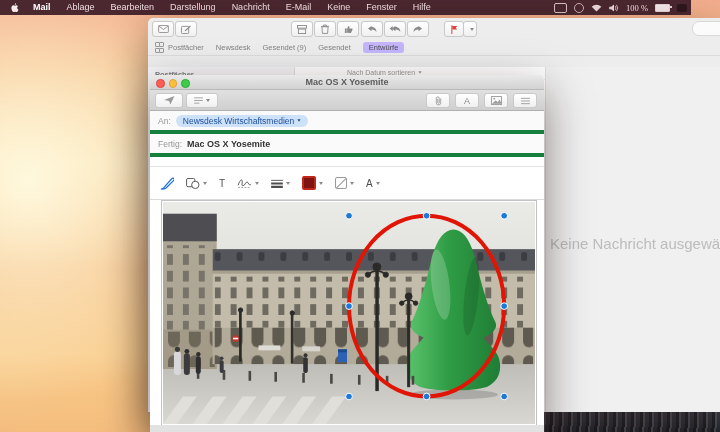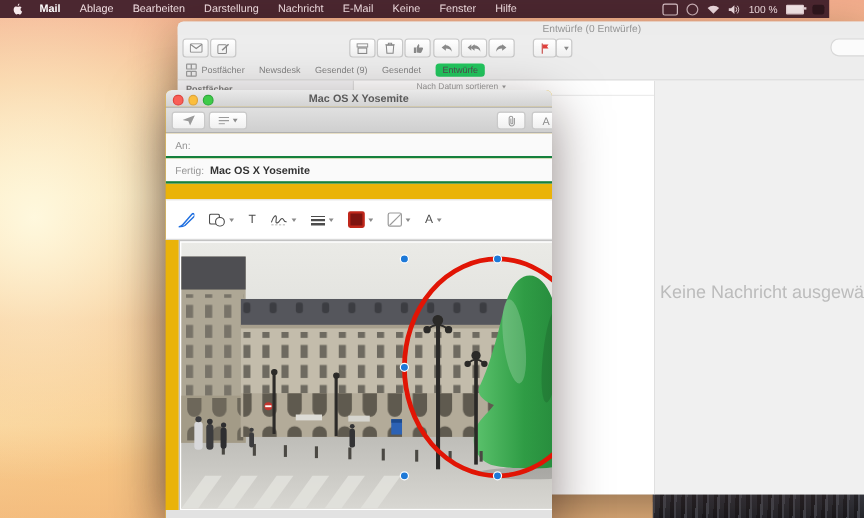--- a/index.html
+++ b/index.html
@@ -17,21 +17,21 @@
     background:
       repeating-linear-gradient(92deg, rgba(160,170,185,.25) 0 2px, rgba(0,0,0,0) 2px 6px, rgba(0,0,0,.35) 6px 9px),
       linear-gradient(180deg,#3a414b,#23272d);}
 
   
   #menubar{position:absolute;left:0;top:0;width:691px;height:15px;background:#4b2730;display:flex;align-items:center;color:#f2dfe2;font-size:9px;}
   .mb-item{padding:0 8px;line-height:15px;white-space:nowrap;}
   .mb-app{font-weight:700;color:#ffffff;}
   #mb-apple{padding:0 6px 0 10px;display:flex;align-items:center;}
   #mb-right{position:absolute;right:4px;top:0;height:15px;display:flex;align-items:center;gap:7px;color:#f2dfe2;}
-  .st-ic{display:flex;align-items:center;}
+  .st-ic{display:flex;align-items:center;font-family:Liberation Serif, serif;}
   .batt-label{font-size:8.5px;}
   .batt{width:13px;height:6px;border:1px solid #e8d4d8;border-radius:1px;position:relative;background:#f5e8ea;}
   .batt:after{content:"";position:absolute;right:-3px;top:1px;width:2px;height:2px;background:#e8d4d8;}
   .mini-rect{width:11px;height:8px;border:1px solid #d9c3c8;border-radius:2px;}
   .mini-ring{width:8px;height:8px;border:1px solid #c9b0b6;border-radius:50%;}
   .mini-dark{width:10px;height:8px;background:#2e171d;border-radius:2px;}
 
   
   .btnish{border:1px solid #c9c9c9;border-radius:3px;background:linear-gradient(#ffffff,#f0f0f0);display:flex;align-items:center;justify-content:center;color:#8a8a8a;}
   .caret{display:inline-block;width:0;height:0;border-left:2.5px solid transparent;border-right:2.5px solid transparent;border-top:3.5px solid #8a8a8a;margin-left:3px;}
@@ -39,45 +39,45 @@
   
   #mainwin{position:absolute;left:148px;top:18px;width:572px;height:394px;background:#ededed;border-radius:5px 0 0 0;box-shadow:0 14px 38px rgba(40,15,10,.45);overflow:hidden;}
   #mw-titlebar{position:relative;height:11px;background:#ececec;}
   #mw-title{position:absolute;left:304px;top:1px;font-size:8.5px;color:#959595;white-space:nowrap;}
   #mw-toolbar{position:relative;height:22px;}
   .tb-btn{position:absolute;top:3px;height:14px;width:20px;font-size:8px;}
   .tb-btn svg{display:block;}
   #mw-search{position:absolute;top:3px;left:544px;width:40px;height:13px;border:1px solid #d8d8d8;border-radius:7px;background:#fbfbfb;}
   #mw-favbar{position:relative;height:15px;border-bottom:1px solid #dcdcdc;display:flex;align-items:center;padding-left:7px;font-size:7.5px;color:#828282;gap:12px;}
   .fav-item{white-space:nowrap;}
-  .fav-selected{background:#22c55e;color:#4e4e4e;border-radius:3px;padding:1px 6px;}
+  .fav-selected{background:#c4b5fd;color:#4e4e4e;border-radius:3px;padding:1px 6px;}
   #fav-grid{display:grid;grid-template-columns:3px 3px;grid-gap:1px;margin-right:-6px;}
   #fav-grid span{width:3px;height:3px;border:1px solid #9a9a9a;border-radius:1px;}
   #mw-content{position:absolute;left:0;top:49px;right:0;bottom:0;overflow:hidden;}
   #mw-sidebar{position:absolute;left:0;top:0;bottom:0;width:146px;background:#f4f4f6;border-right:1px solid #e0e0e0;}
   #mw-sidebar-header{position:absolute;left:7px;top:3px;font-size:7.5px;font-weight:700;color:#7c7c7c;}
   #mw-list{position:absolute;left:147px;top:0;bottom:0;width:250px;background:#ffffff;border-right:1px solid #e0e0e0;}
   #mw-sort{position:absolute;left:52px;top:2px;font-size:7px;color:#9b9b9b;display:flex;align-items:center;}
   #mw-sort .caret{border-top-color:#9b9b9b;transform:scale(.8);}
   #mw-list-divider{position:absolute;left:0;right:0;top:12px;height:1px;background:#ececec;}
   #mw-pane{position:absolute;left:398px;top:0;right:0;bottom:0;background:#f0f0f0;}
   #mw-nomsg{position:absolute;left:4px;top:168px;font-size:15px;color:#bcbcbc;white-space:nowrap;}
 
   
-  #compose{position:absolute;left:138px;top:75px;width:322px;height:357px;background:#eab308;border-radius:5px 5px 0 0;box-shadow:0 16px 45px rgba(30,10,8,.5);overflow:hidden;}
+  #compose{position:absolute;left:150px;top:75px;width:394px;height:357px;background:#ffffff;border-radius:5px 5px 0 0;box-shadow:0 16px 45px rgba(30,10,8,.5);overflow:hidden;}
   #cw-titlebar{position:relative;height:14px;background:linear-gradient(#e9e9e9,#d2d2d2);border-bottom:1px solid #b9b9b9;}
   #cw-lights{position:absolute;left:6px;top:4px;display:flex;gap:4px;}
   .light{width:6.5px;height:6.5px;border-radius:50%;}
   .light-red{background:#f95f57;border:.5px solid #df443e;}
   .light-yellow{background:#fbbe3c;border:.5px solid #dea43b;}
   .light-green{background:#3ecb48;border:.5px solid #2fa93c;}
   #cw-title{text-align:center;font-size:9px;font-weight:700;color:#5a5a5a;line-height:14px;}
   #cw-toolbar{position:relative;height:20px;background:linear-gradient(#e0e0e0,#cfcfcf);border-bottom:1px solid #b0b0b0;}
   .cw-tbbtn{position:absolute;top:3px;height:13px;font-size:8px;}
-  #cw-fields .frow{height:19px;background:#fafafa;border-bottom:2px solid #15803d;display:flex;align-items:center;padding-left:8px;font-size:8.5px;color:#969696;}
+  #cw-fields .frow{height:19px;background:#fafafa;border-bottom:4px solid #15803d;display:flex;align-items:center;padding-left:8px;font-size:8.5px;color:#969696;}
   .token{display:inline-flex;align-items:center;margin-left:5px;padding:1px 7px;border-radius:8px;font-size:8.5px;}
   .token .caret{transform:scale(.8);}
   .subj-val{margin-left:5px;font-weight:700;color:#333333;font-size:9px;}
 
   
   #mk-toolbar{position:absolute;left:0;right:0;top:91px;height:32px;background:#ffffff;border-top:1px solid #e4e4e4;border-bottom:1px solid #dadada;display:flex;align-items:center;padding:0 10px;gap:12px;}
   .mk-tool{display:flex;align-items:center;color:#4c4c4c;font-size:10px;}
   .chip{width:10px;height:10px;border-radius:2px;}
   .chip-border{border:2.5px solid #c0271b;background:#7e1410;}
   .chip-fill{border:1px solid #9a9a9a;background:#fff;position:relative;overflow:hidden;}
@@ -128,23 +128,20 @@
             <path d="M7.5 2.5a4 4 0 0 1 0 5M9 1a6 6 0 0 1 0 8" stroke="#ecd9dd" stroke-width="1" fill="none"></path>
           </svg>
       </span>
       <span class="st-ic batt-label">100 %</span>
       <span class="st-ic batt"></span>
       <span class="st-ic mini-dark"></span>
     </span>
   </div>
 
   <div id="mainwin">
-    <div id="mw-titlebar">
-      <span id="mw-title">Entwürfe (0 Entwürfe)</span>
-    </div>
 
     <div id="mw-toolbar">
       <div class="btnish tb-btn" style="left:4px;">
         <svg width="11" height="8" viewBox="0 0 12 9">
             <rect x=".5" y=".5" width="11" height="8" rx="1" fill="none" stroke="#8a8a8a"></rect>
             <path d="M.5 1 6 5 11.5 1" fill="none" stroke="#8a8a8a"></path>
           </svg>
       </div>
       <div class="btnish tb-btn" style="left:27px;">
         <svg width="10" height="9" viewBox="0 0 11 10">
@@ -266,20 +263,24 @@
       <div class="btnish cw-tbbtn" style="left:363px;width:22px;">
         <svg width="9" height="8" viewBox="0 0 10 9">
             <path d="M0 1.5h10M0 4.5h10M0 7.5h10" stroke="#9a9a9a"></path>
           </svg>
       </div>
     </div>
 
     <div id="cw-fields">
       <div class="frow">
         <span>An:</span>
+        <span class="token" id="to-token" style="background: rgb(205, 226, 248); color: rgb(27, 78, 158);">
+          <span>Newsdesk Wirtschaftsmedien</span>
+          <span class="caret" id="token-caret" style="border-top-color: rgb(27, 78, 158);"></span>
+        </span>
       </div>
       <div class="frow">
         <span>Fertig:</span>
         <span class="subj-val">Mac OS X Yosemite</span>
       </div>
     </div>
 
     <div id="mk-toolbar">
       <span class="mk-tool">
         <svg width="14" height="13" viewBox="0 0 15 14">

